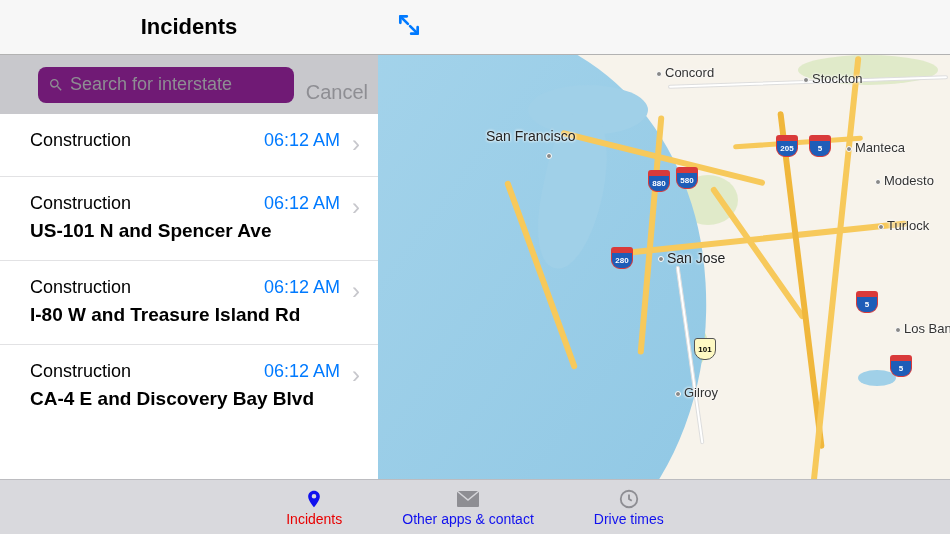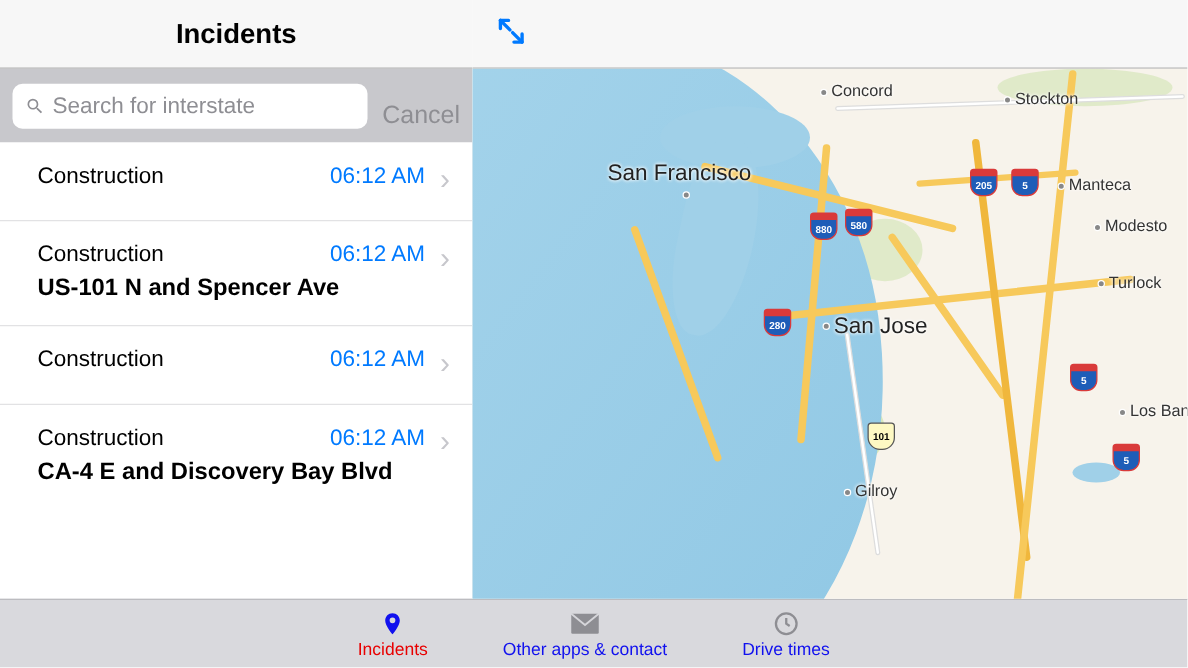--- a/index.html
+++ b/index.html
@@ -29,26 +29,27 @@
     font-size: 22px; font-weight: 600; color: #000;
   }
   .search-row {
     background: #c8c8cc;
     display: flex; align-items: center;
     padding: 10px;
   }
   .search-box {
     flex: 1;
     height: 36px;
-    background: #ffffff;
+    background: #701a75;
     border-radius: 8px;
     display: flex; align-items: center;
     padding: 0 10px;
     color: #8e8e93;
     font-size: 18px;
+    margin-left: 28px;
   }
   .search-box svg { width: 16px; height: 16px; fill: #8e8e93; margin-right: 6px; }
   .search-placeholder { color: #8e8e93; }
   .cancel-btn {
     margin-left: 12px;
     color: #8e8e93;
     font-size: 20px;
     background: none; border: none; margin-top: 16px;
   }
   .list {
@@ -128,21 +129,21 @@
   }
   .road-grey {
     position: absolute; background: #fff; border: 1px solid #ddd; border-radius: 2px;
   }
   .city-label {
     position: absolute;
     font-size: 13px; color: #333;
     white-space: nowrap;
     text-shadow: 0 0 3px #fff, 0 0 3px #fff;
   }
-  .city-large { font-size: 18px; color: #222; font-weight: 400; }
+  .city-large { font-size: 14px; color: #222; font-weight: 400; }
   .city-dot {
     width: 6px; height: 6px; background: #888; border-radius: 50%;
     display: inline-block; margin-right: 3px; vertical-align: middle;
     border: 1px solid #fff;
   }
   .shield {
     position: absolute; width: 22px; height: 22px;
     font-size: 8px; color: #fff; font-weight: bold;
     display: flex; align-items: center; justify-content: center;
     background: #1e5db8; border: 1px solid #d93a3a; border-top: 6px solid #d93a3a;
@@ -212,20 +213,21 @@
             <div class="list-item-title">US-101 N and Spencer Ave</div>
           </div>
           <span class="chevron">›</span>
         </div>
         <div class="list-item">
           <div class="list-item-body">
             <div class="list-item-top">
               <span class="list-item-type">Construction</span>
               <span class="list-item-time">06:12 AM</span>
             </div>
+            <div class="list-item-title">I-80 W and Treasure Island Rd</div>
           </div>
           <span class="chevron">›</span>
         </div>
         <div class="list-item" style="border-bottom:none;">
           <div class="list-item-body">
             <div class="list-item-top">
               <span class="list-item-type">Construction</span>
               <span class="list-item-time">06:12 AM</span>
             </div>
             <div class="list-item-title">CA-4 E and Discovery Bay Blvd</div>

